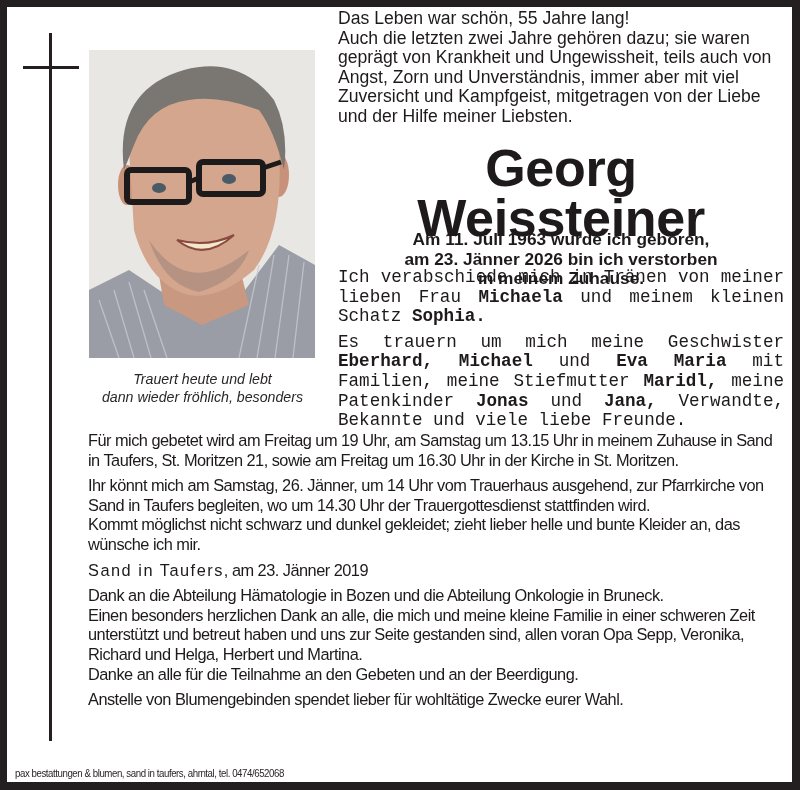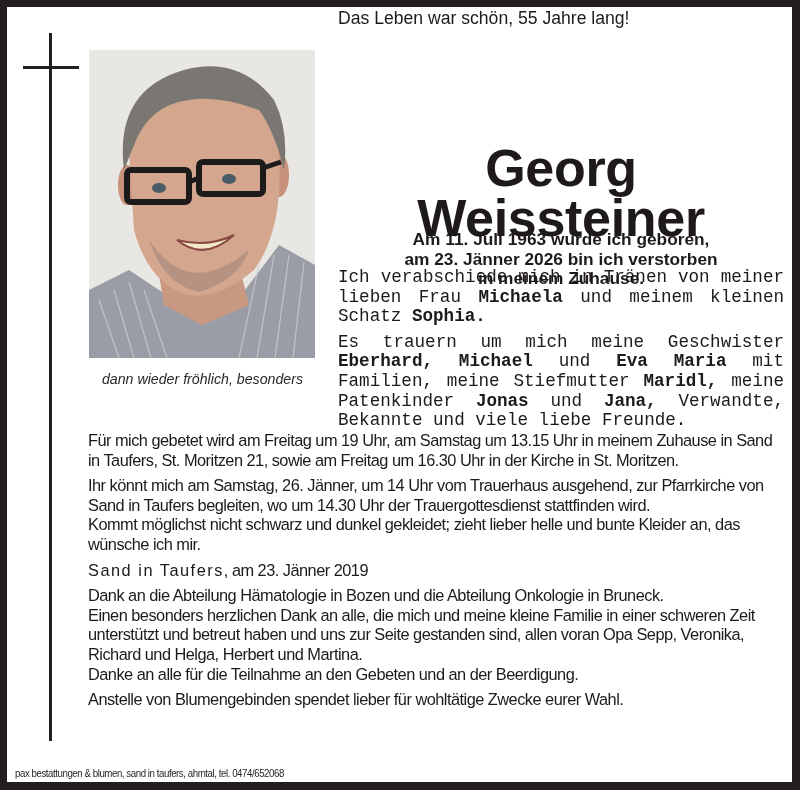--- a/index.html
+++ b/index.html
@@ -65,25 +65,27 @@
     <line x1="174" y1="118" x2="192" y2="112" stroke="#1c1a1a" stroke-width="5"></line>
 
     <ellipse cx="70" cy="138" rx="7" ry="5" fill="#4a5b66"></ellipse>
     <ellipse cx="140" cy="129" rx="7" ry="5" fill="#4a5b66"></ellipse>
 
     <path d="M88 190 Q115 212 145 185 Q118 198 88 190 Z" fill="#f3e8c8" stroke="#8a4a42" stroke-width="2"></path>
   </svg>
 </div>
 
 <div class="caption">
+  <div>Trauert heute und lebt</div>
   <div>dann wieder fröhlich, besonders</div>
 </div>
 
 <div class="right intro">
   <p class="p">Das Leben war schön, 55 Jahre lang!</p>
+  <p class="p">Auch die letzten zwei Jahre gehören dazu; sie waren geprägt von Krankheit und Ungewissheit, teils auch von Angst, Zorn und Unverständnis, immer aber mit viel Zuversicht und Kampfgeist, mitgetragen von der Liebe und der Hilfe meiner Liebsten.</p>
 </div>
 
 <div class="right name">Georg Weissteiner</div>
 
 <div class="right dates">
   <div>Am 11. Juli 1963 wurde ich geboren,</div>
   <div>am 23. Jänner 2026 bin ich verstorben</div>
   <div>in meinem Zuhause.</div>
 </div>
 

